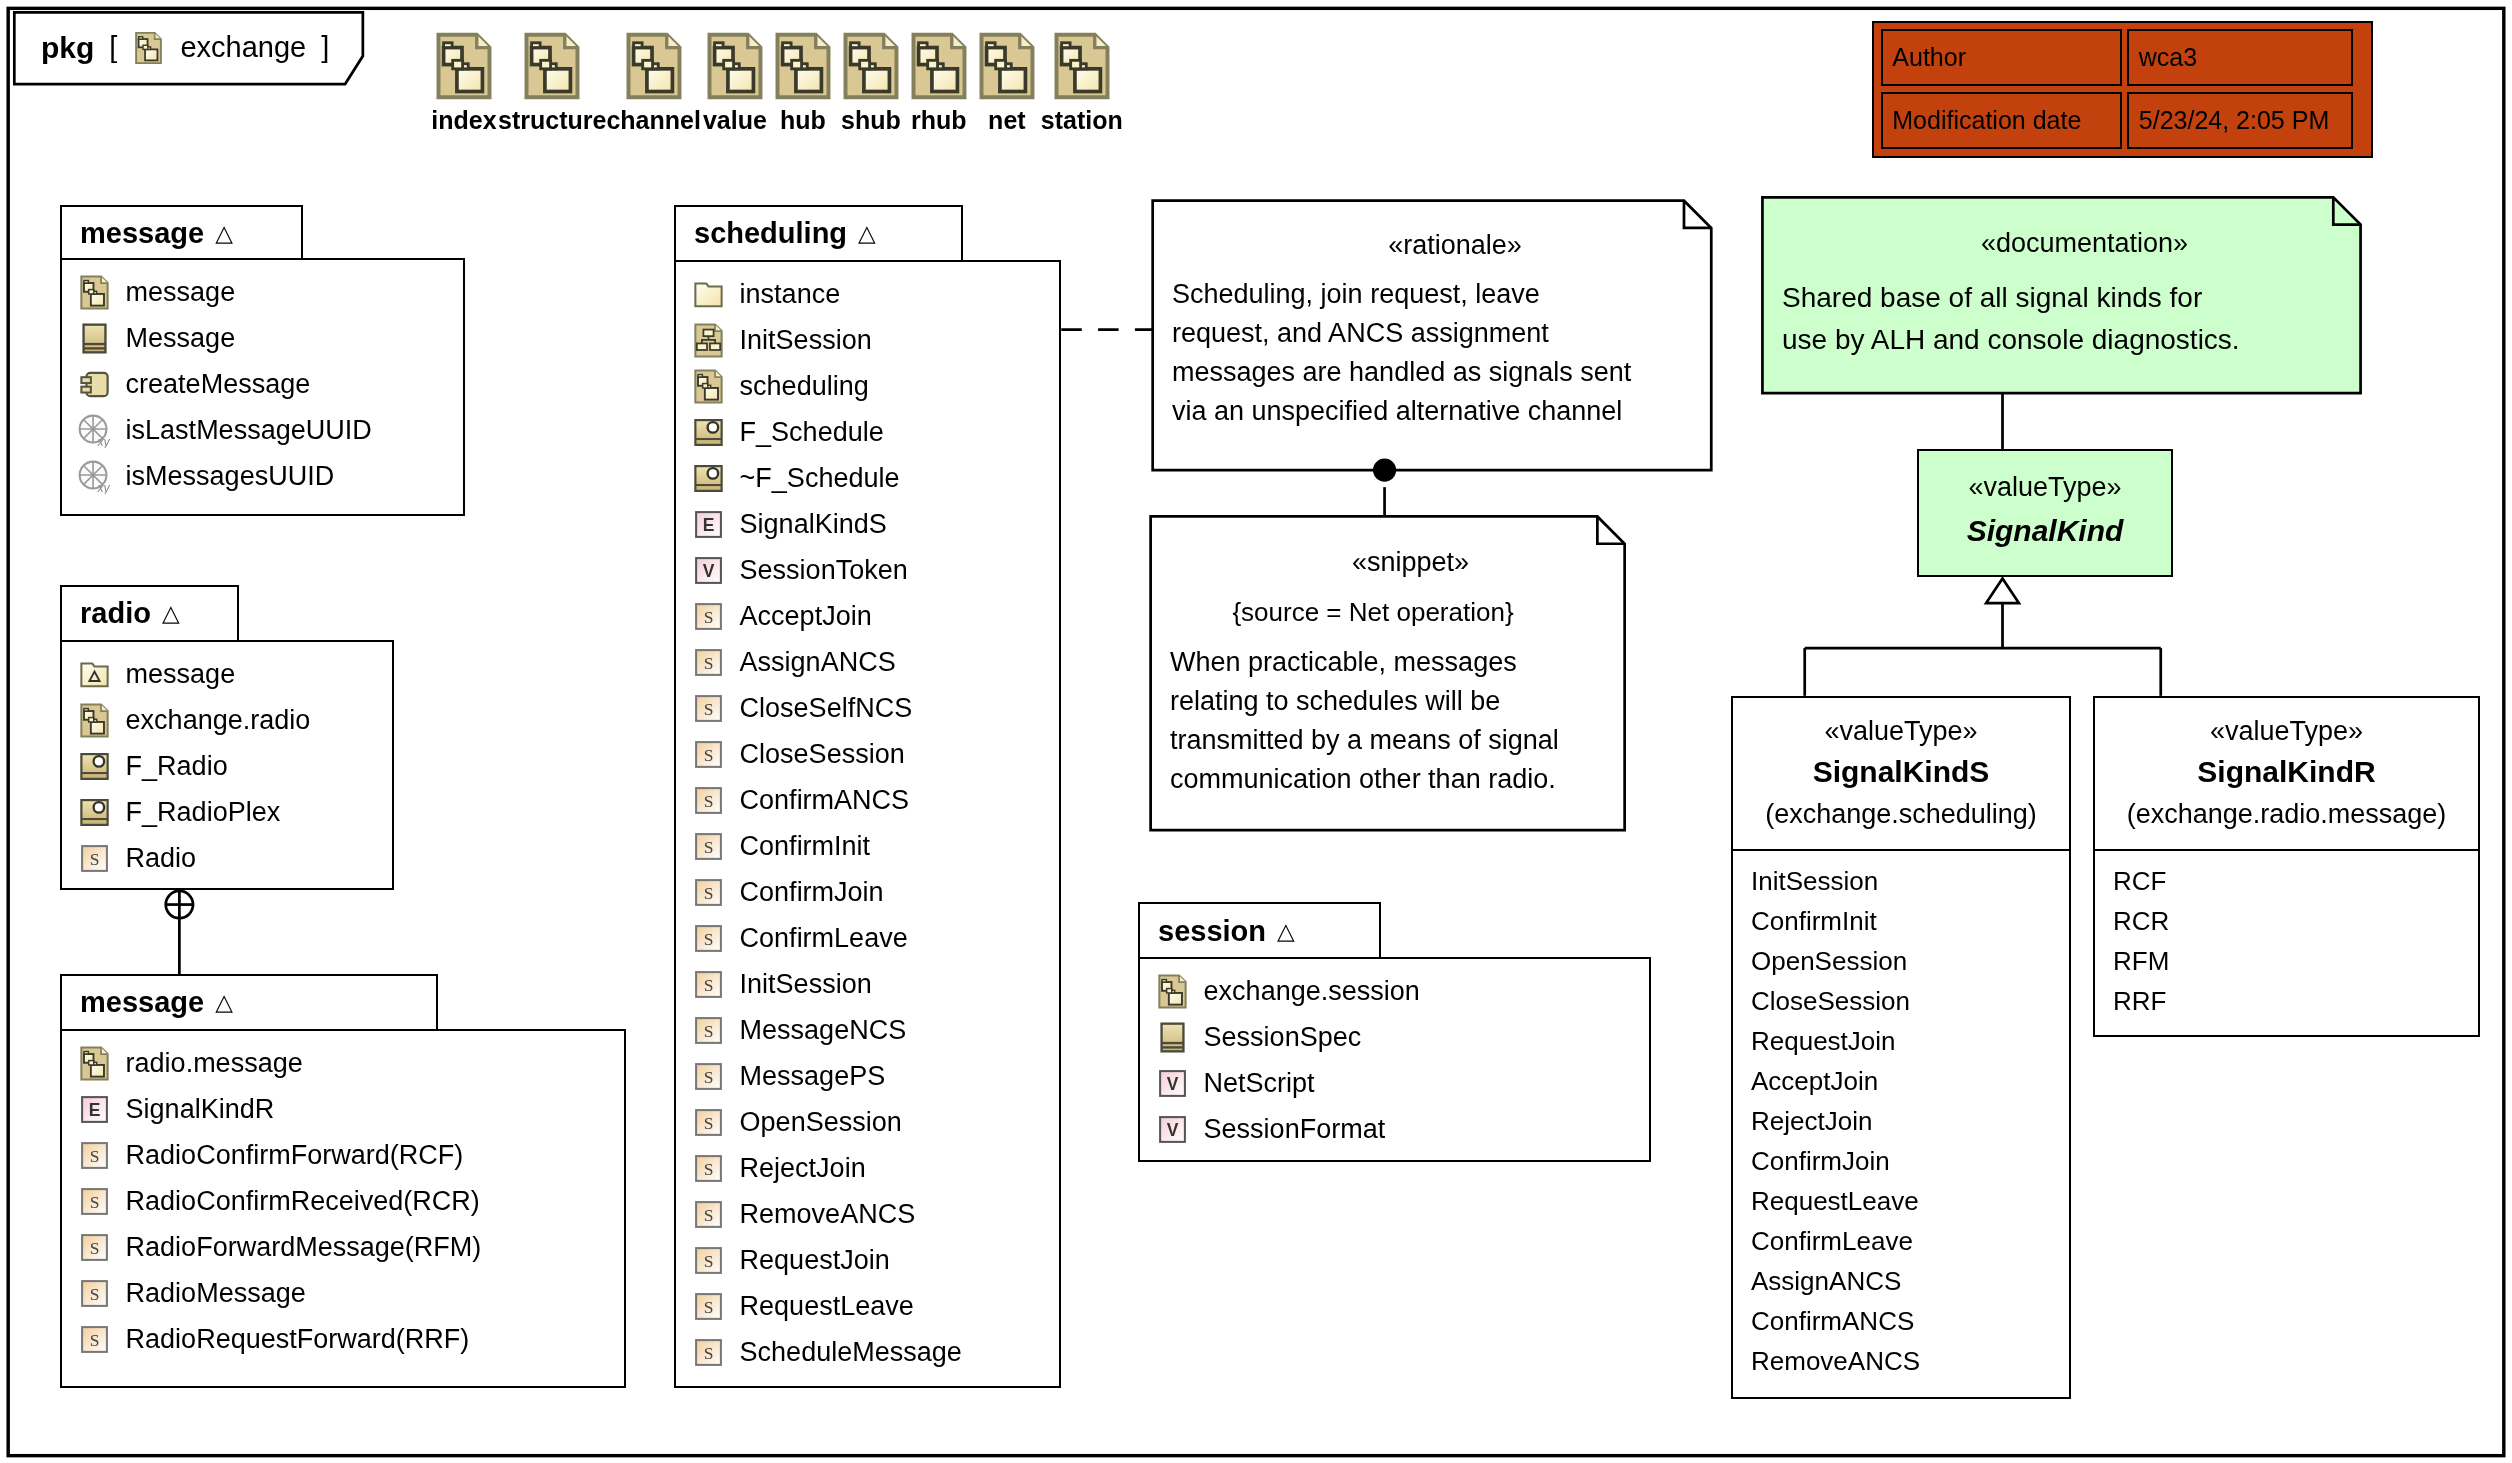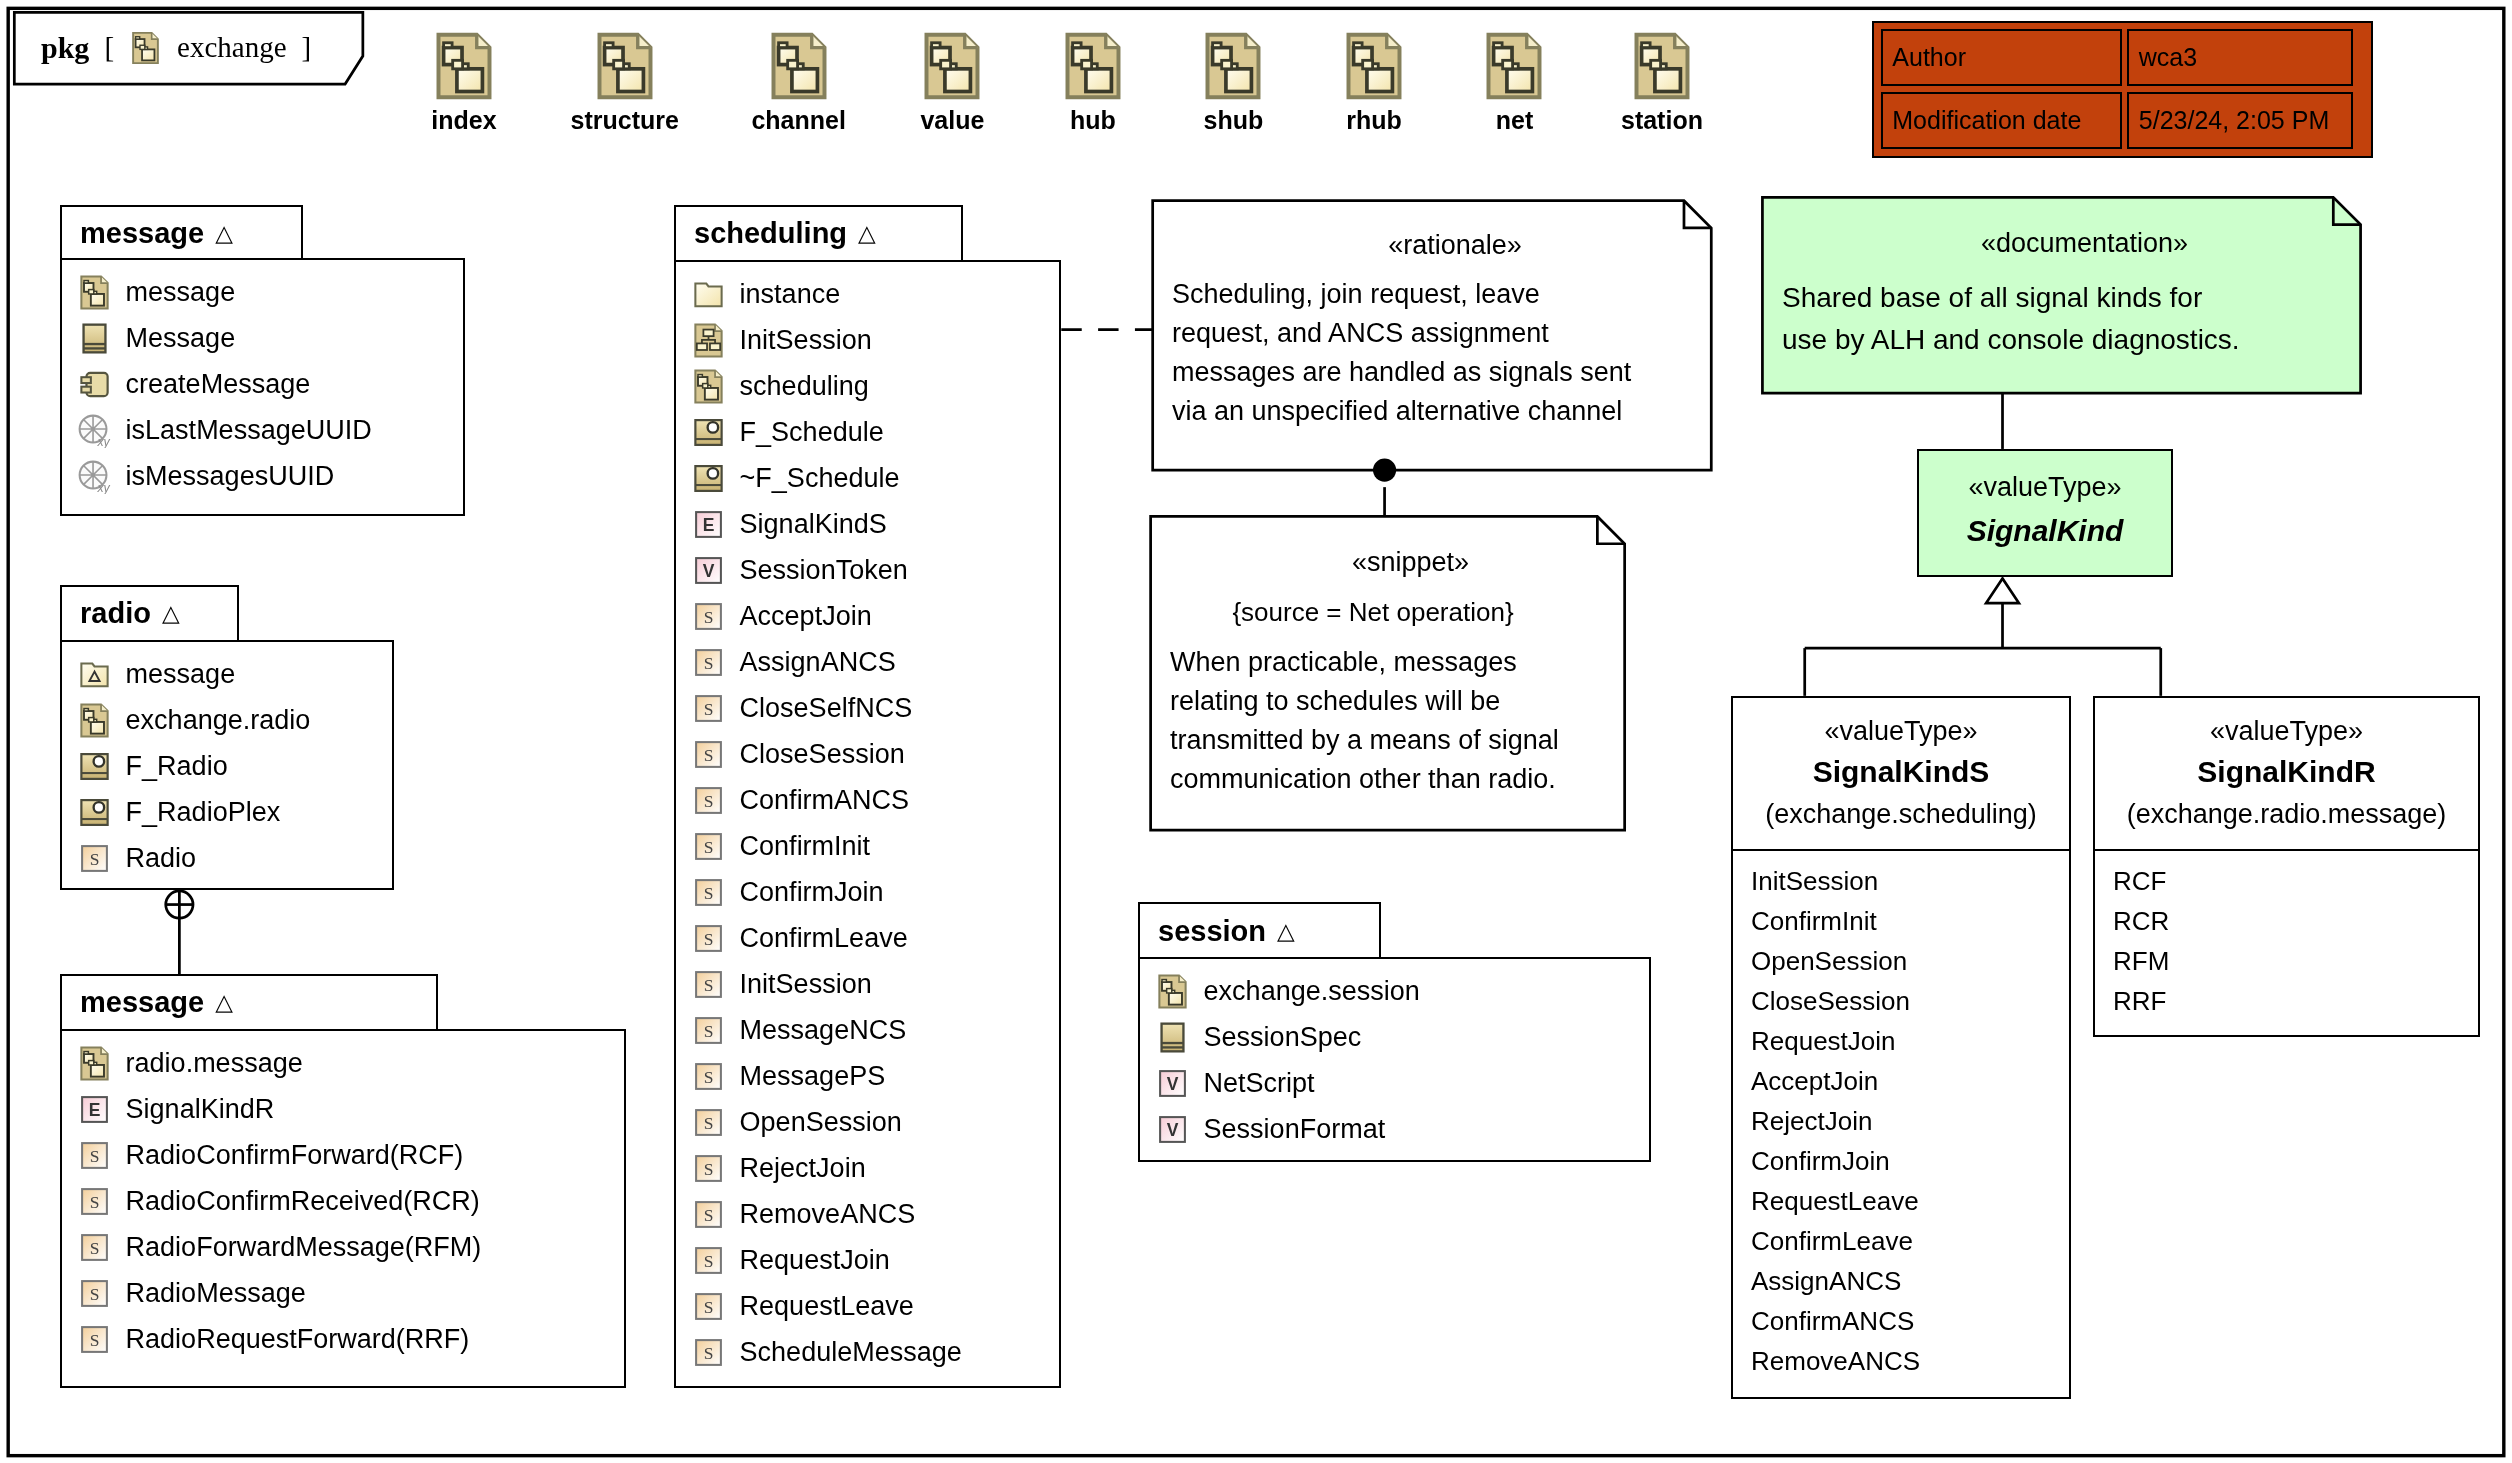--- a/index.html
+++ b/index.html
@@ -2,27 +2,27 @@
 <html style="font-size:11px"><head>
 <meta charset="utf-8">
 <style>
   html,body{margin:0;padding:0;background:#fff;}
   body{width:2512px;height:1464px;position:relative;overflow:hidden;
        font-family:"Liberation Sans", sans-serif;color:#000;}
   #overlay{position:absolute;left:0;top:0;z-index:1;}
   .abs{position:absolute;box-sizing:border-box;}
   
   #hdr-tab-text{left:23px;top:15px;width:327px;height:65px;z-index:2;
-    display:flex;align-items:center;gap:15px;padding-left:18px;font-family:Liberation Serif, serif;}
+    display:flex;align-items:center;gap:15px;padding-left:18px;}
   #hdr-tab-text .kw{font-weight:700;font-size:30px;}
   #hdr-tab-text .br{font-size:29px;}
   #hdr-tab-text .nm{font-size:29px;}
   #hdr-tab-text svg{width:33px;height:38px;}
   
-  #iconrow{left:430px;top:27px;width:1273px;z-index:2;display:flex;justify-content:space-between;}
+  #iconrow{left:430px;top:27px;width:1273px;z-index:2;display:flex;}
   .icn-item{display:flex;flex-direction:column;align-items:center;}
   .icn-item svg{width:68px;height:78px;}
   .icn-item .cap{font-size:25px;font-weight:700;margin-top:1.4px;white-space:nowrap;}
   
   #infotable{left:1872px;top:20.5px;width:501px;z-index:2;border:2.7px solid #000;background:#c2410c;
     padding:6.8px;display:grid;grid-template-columns:241px 226px;gap:5.5px;}
   #infotable .cell{border:2px solid #000;height:53px;display:flex;align-items:center;
     padding-left:9.5px;font-size:25px;white-space:nowrap;}
   
   .pkg-tab{background:#fff;border:2.7px solid #000;display:flex;align-items:center;

